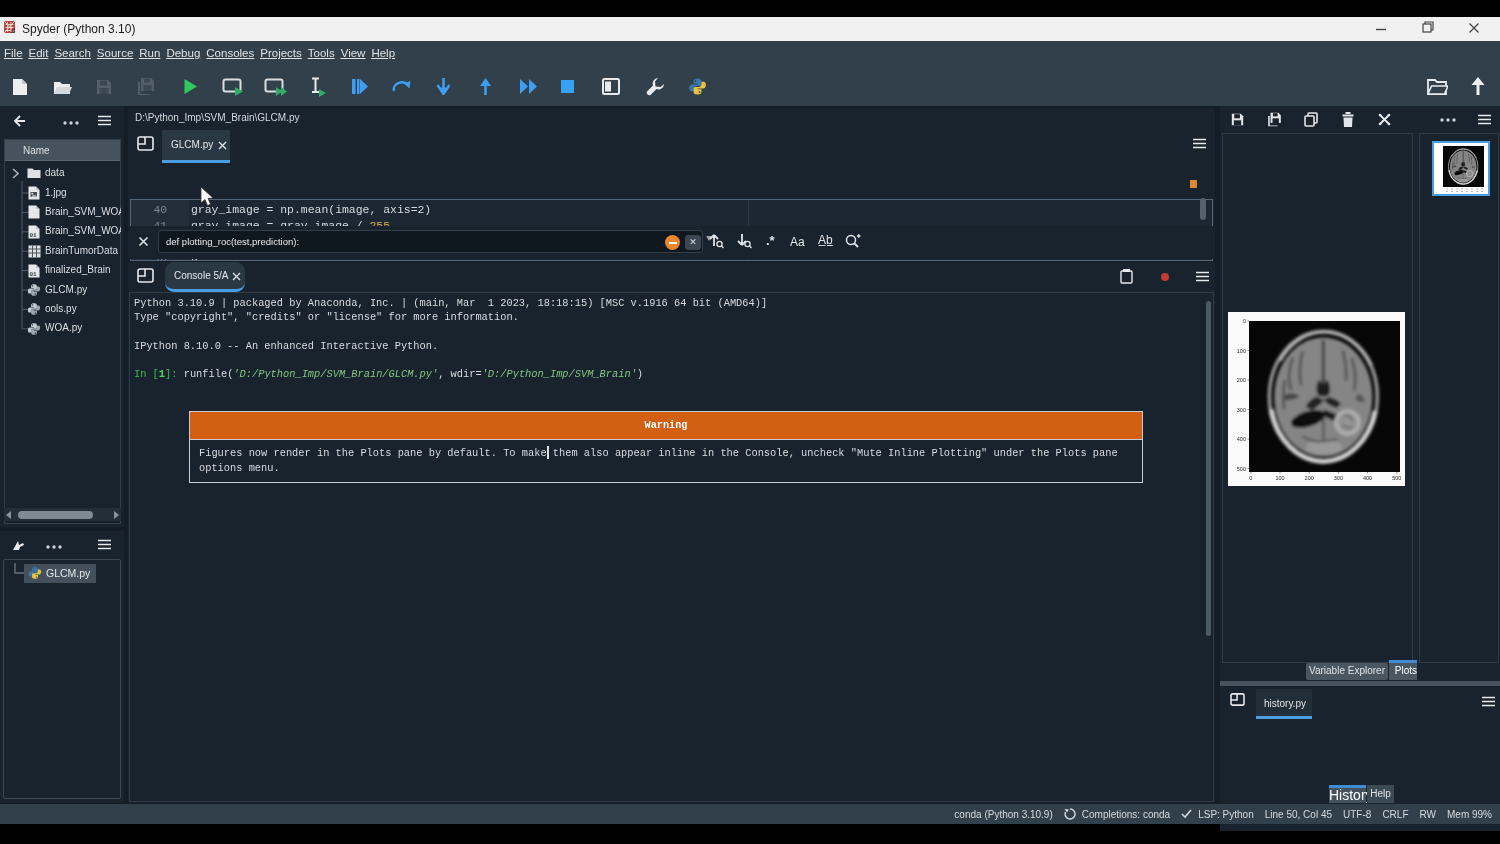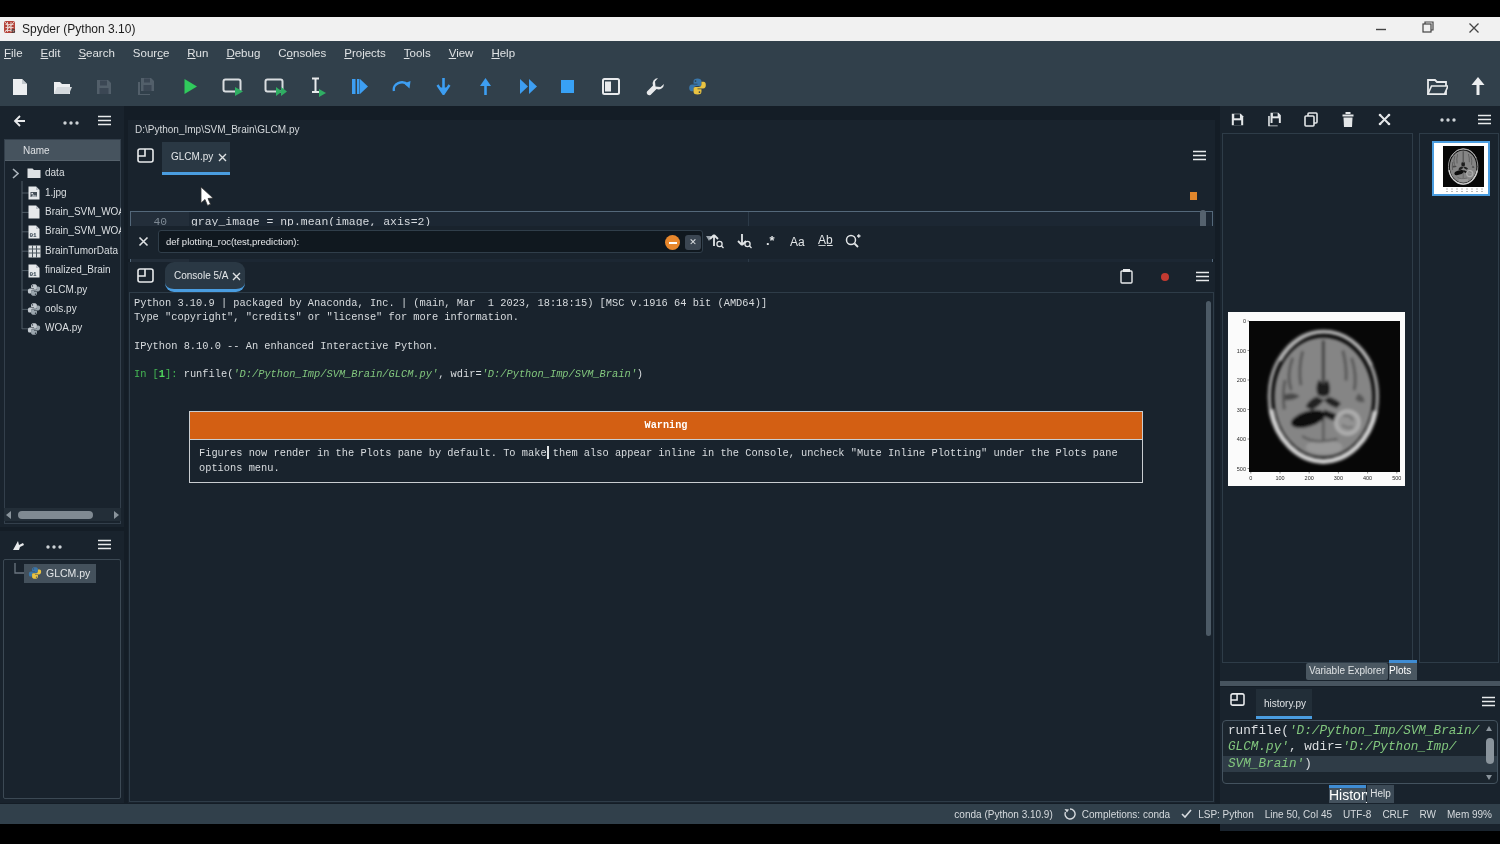--- a/index.html
+++ b/index.html
@@ -86,21 +86,21 @@
   <svg class="abs" style="left:1421px;top:3px;" width="14" height="14" viewBox="0 0 14 14">
       <path d="M4 4 V2 H12 V10 H10" fill="none" stroke="#444" stroke-width="1.2"></path>
       <rect x="2" y="4" width="8" height="8" fill="#f1f1f1" stroke="#444" stroke-width="1.2"></rect>
     </svg>
   <svg class="abs" style="left:1467px;top:4px;" width="14" height="14" viewBox="0 0 14 14">
       <path d="M2.5 2.5 L11.5 11.5 M11.5 2.5 L2.5 11.5" stroke="#444" stroke-width="1.3"></path>
     </svg>
 </div>
 
 <div class="abs" style="left:0;top:41px;width:1500px;height:27px;background:#31404b;color:#dfe2e4;font-size:11.5px;">
-  <div class="abs" style="left:1px;top:6px;display:flex;gap:12px;">
+  <div class="abs" style="left:1px;top:6px;display:flex;gap:0;text-decoration:underline;">
     <div style="padding:0 3px;"><u>F</u>ile</div>
     <div style="padding:0 3px;"><u>E</u>dit</div>
     <div style="padding:0 3px;"><u>S</u>earch</div>
     <div style="padding:0 3px;">Sour<u>c</u>e</div>
     <div style="padding:0 3px;"><u>R</u>un</div>
     <div style="padding:0 3px;"><u>D</u>ebug</div>
     <div style="padding:0 3px;">C<u>o</u>nsoles</div>
     <div style="padding:0 3px;"><u>P</u>rojects</div>
     <div style="padding:0 3px;"><u>T</u>ools</div>
     <div style="padding:0 3px;"><u>V</u>iew</div>
@@ -301,21 +301,21 @@
         <path d="M2 0 V10 H14" stroke="#6b7680" stroke-width="1.3" fill="none"></path>
       </svg>
     <div class="abs" style="left:20px;top:4px;width:72px;height:19px;background:#44515c;"></div>
     <div class="abs" style="left:42px;top:7px;color:#e3e6e8;font-size:10.5px;">GLCM.py</div>
     <svg class="abs" style="left:24px;top:6px;" width="14" height="14">
         <use href="#i-pyc"></use>
       </svg>
   </div>
 </div>
 
-<div class="pane" style="left:128px;top:120px;width:1087px;height:120px;">
+<div class="pane" style="left:128px;top:108px;width:1087px;height:120px;">
   <div class="abs" style="left:7px;top:4px;font-size:10px;color:#d4d8db;">D:\Python_Imp\SVM_Brain\GLCM.py</div>
 
   <svg class="abs" style="left:9px;top:28px;" width="17" height="15" viewBox="0 0 17 15">
       <rect x="1" y="1" width="15" height="13" rx="2" fill="none" stroke="#e8eaec" stroke-width="1.6"></rect>
       <path d="M1 8 L8 8 L8 1" stroke="#e8eaec" stroke-width="1.6" fill="none"></path>
     </svg>
   <div class="abs" style="left:34px;top:22px;width:68px;height:33px;background:#2a3844;border-bottom:3px solid #4a9de0;">
     <div class="abs" style="left:9px;top:9px;font-size:10px;color:#e3e6e8;">GLCM.py</div>
     <svg class="abs" style="left:56px;top:11px;" width="9" height="9" viewBox="0 0 9 9">
         <path d="M1 1 L8 8 M8 1 L1 8" stroke="#dfe2e4" stroke-width="1.4"></path>
@@ -487,47 +487,36 @@
       <svg class="abs" style="left:9px;top:3px;" width="41" height="41" viewBox="0 0 41 41">
           <use href="#brain" width="41" height="41"></use>
         </svg>
       <svg class="abs" style="left:2px;top:45px;" width="50" height="5" viewBox="0 0 50 5">
           <path d="M10 1 H48 M10 3.5 H48" stroke="#999" stroke-width="0.7" stroke-dasharray="2 3"></path>
         </svg>
     </div>
   </div>
 
   <div class="abs" style="left:86px;top:557px;width:82px;height:17px;background:#4a5761;border-radius:2px;color:#dfe2e4;font-size:10px;text-align:center;line-height:16px;white-space:nowrap;">Variable Explorer</div>
-  <div class="abs" style="left:169px;top:554px;width:28px;height:20px;background:#4a5761;border-top:3px solid #3f8cd3;color:#fff;font-size:10px;text-align:left;line-height:16px;">Plots</div>
+  <div class="abs" style="left:169px;top:554px;width:28px;height:20px;background:#4a5761;border-top:3px solid #3f8cd3;color:#fff;font-size:10px;text-align:right;line-height:16px;">Plots</div>
 </div>
 
 <div class="abs" style="left:1220px;top:681px;width:280px;height:5px;background:#47545f;"></div>
 
 <div class="pane" style="left:1220px;top:687px;width:280px;height:144px;">
   <svg class="abs" style="left:10px;top:6px;" width="15" height="13" viewBox="0 0 17 15">
       <rect x="1" y="1" width="15" height="13" rx="2" fill="none" stroke="#e8eaec" stroke-width="1.8"></rect>
       <path d="M1 8 L8 8 L8 1" stroke="#e8eaec" stroke-width="1.8" fill="none"></path>
     </svg>
   <div class="abs" style="left:36px;top:2px;width:56px;height:30px;background:#222e38;border-bottom:3px solid #4a9de0;">
     <div class="abs" style="left:8px;top:9px;font-size:10px;color:#dfe2e4;">history.py</div>
   </div>
   <svg class="abs" style="left:262px;top:9px;" width="13" height="11" viewBox="0 0 13 11">
       <path d="M0 1.5 H13 M0 5.5 H13 M0 9.5 H13" stroke="#e8eaec" stroke-width="1.7"></path>
     </svg>
-  <div class="abs" style="left:2px;top:33px;width:276px;height:64px;border:1px solid #43525e;border-radius:4px;background:#1b252e;overflow:hidden;">
-    <div class="abs" style="left:0;top:35px;width:276px;height:16px;background:#2f3c47;"></div>
-    <div class="abs mono" style="left:5px;top:2px;font-size:12.7px;line-height:16.4px;color:#dcdfe2;white-space:pre;">runfile(<span style="color:#82c77e;font-style:italic;">'D:/Python_Imp/SVM_Brain/</span>
-<span style="color:#82c77e;font-style:italic;">GLCM.py'</span>, wdir=<span style="color:#82c77e;font-style:italic;">'D:/Python_Imp/</span>
-<span style="color:#82c77e;font-style:italic;">SVM_Brain'</span>)</div>
-    <div class="abs" style="right:3px;top:3px;width:9px;height:58px;">
-      <div class="abs" style="left:1px;top:2px;width:0;height:0;border:3.5px solid transparent;border-bottom:5px solid #8a949c;border-top:none;"></div>
-      <div class="abs" style="left:0.5px;top:14px;width:8px;height:26px;border-radius:4px;background:#8a949c;"></div>
-      <div class="abs" style="left:1px;bottom:2px;width:0;height:0;border:3.5px solid transparent;border-top:5px solid #8a949c;border-bottom:none;"></div>
-    </div>
-  </div>
   <div class="abs" style="left:109px;top:98px;width:37px;height:18px;background:#44525e;border-top:3px solid #3f8cd3;color:#fff;font-size:14px;text-align:center;line-height:14px;">History</div>
   <div class="abs" style="left:147px;top:98px;width:27px;height:18px;background:#3c4a56;color:#dfe2e4;font-size:10px;text-align:center;line-height:17px;">Help</div>
 </div>
 
 <div class="abs" style="left:0;top:804px;width:1500px;height:20px;background:#31404b;color:#d6dade;font-size:10px;">
   <div class="abs" style="right:8px;top:4px;display:flex;gap:11px;align-items:center;">
     <span>conda (Python 3.10.9)</span>
     <span style="display:flex;gap:6px;align-items:center;"><svg width="12" height="12" viewBox="0 0 12 12">
           <path d="M6 1 A5 5 0 1 1 1.5 4" fill="none" stroke="#d6dade" stroke-width="1.4"></path>
           <path d="M0.5 1 L3 4.5 L5 1.5 Z" fill="#d6dade"></path>

